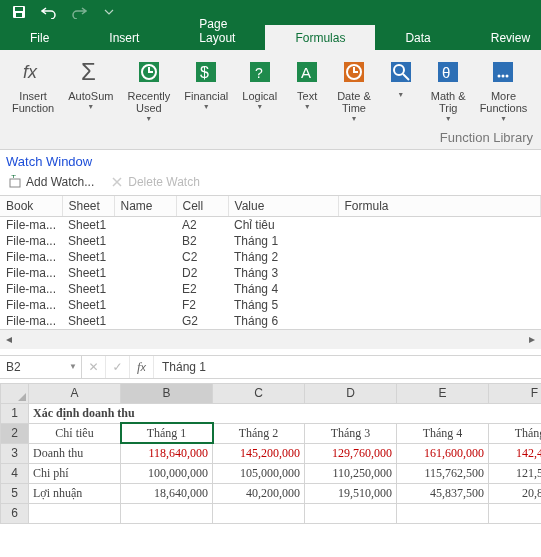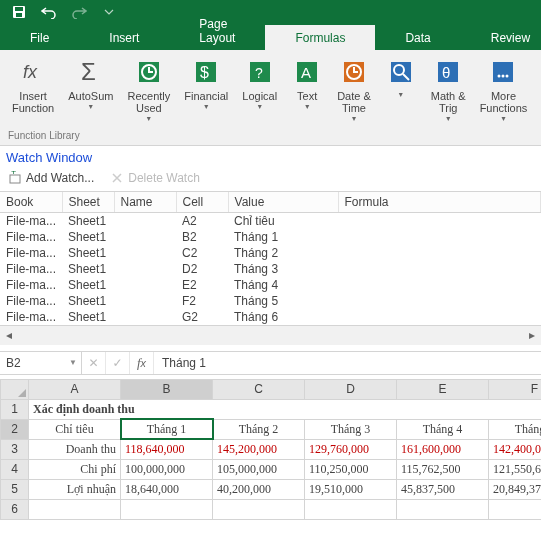--- a/index.html
+++ b/index.html
@@ -15,21 +15,21 @@
 .tab { color: #fff; font-size: 12px; padding: 6px 30px 5px; cursor: pointer; }
 .tab.active { background: #f1f1f1; color: #0f7139; }
 
 
 .ribbon { background: #f1f1f1; border-bottom: 1px solid #d4d4d4; padding: 4px 8px 2px; }
 .rgroup { display: flex; gap: 6px; }
 .rbtn { display: flex; flex-direction: column; align-items: center; justify-content: flex-start; min-width: 40px; padding: 2px 4px; cursor: pointer; font-size: 11px; color: #444; text-align:center; line-height:1.1;}
 .rbtn .ico { width: 32px; height: 32px; display:flex; align-items:center; justify-content:flex-start; margin-bottom:2px;}
 .rbtn .lbl { white-space: pre-line; }
 .rbtn .dd { font-size: 8px; margin-top:1px; color:#666;}
-.group-label { text-align:left; font-size:10px; color:#777; padding:4px 0 2px; }
+.group-label { text-align:right; font-size:13px; color:#777; padding:4px 0 2px; }
 
 
 .ww-title { color: #1d4ed8; font-size: 13px; padding: 4px 6px 2px; font-weight: 500;}
 .ww-toolbar { display:flex; gap:8px; padding: 2px 4px 4px; border-bottom:1px solid #d4d4d4;}
 .ww-tbtn { display:flex; align-items:center; gap:4px; font-size:12px; color:#444; padding:2px 4px; cursor:pointer;}
 .ww-tbtn.disabled{color:#bbb; cursor:default;}
 .ww-table { width:100%; border-collapse:collapse; font-size:12px; }
 .ww-table th { text-align:left; font-weight:400; padding:3px 6px; border-right:1px solid #e3e3e3; border-bottom:1px solid #d4d4d4; background:#fcfcfc;}
 .ww-table td { padding:1px 6px; white-space:nowrap;}
 .ww-scroll { height:20px; border-top:1px solid #d4d4d4; position:relative; background:#f1f1f1;}
@@ -43,22 +43,22 @@
 .fbbtn{width:24px; display:flex; align-items:center; justify-content:center; color:#bbb; border-right:1px solid #e8e8e8;}
 .fbbtn.fx{color:#666; font-style:italic; font-family: "Times New Roman", serif; font-size:13px;}
 .fval{flex:1; display:flex; align-items:center; padding:0 8px;}
 
 
 .grid { border-collapse:collapse; width: 560px; table-layout:fixed;}
 .grid th,.grid td{border:1px solid #d4d4d4; height:20px; font-size:12px; }
 .grid thead th{background:#e6e6e6; font-weight:400; color:#444; text-align:center;}
 .grid .rowhdr{background:#e6e6e6; text-align:center; width:28px; font-weight:400;}
 .grid .colA{width:92px;} .grid .colN{width:92px;}
-.grid td{padding:0 4px; text-align:left;}
-.grid td.l{text-align:right;margin-top:44px;} .grid td.c{text-align:center;}
+.grid td{padding:0 4px; text-align:right;}
+.grid td.l{text-align:left;margin-top:44px;} .grid td.c{text-align:center;}
 .sel-hdr{background:#cfcfcf !important;}
 .sel-cell{outline:2px solid #0f7139; outline-offset:-1px; background:#fff;}
 .title-cell{font-weight:bold; font-size:14px; text-align:left !important; font-family:"Times New Roman",serif;}
 .hdr-row td{text-align:center; font-family:"Times New Roman",serif;}
 .red{color:#c00000;}
 .serif td{font-family:"Times New Roman",serif;}
 .corner{background:#e6e6e6; position:relative;}
 .corner::after{content:""; position:absolute; right:2px; bottom:2px; border-left:8px solid transparent; border-bottom:8px solid #b0b0b0;}
 </style>
 </head>

